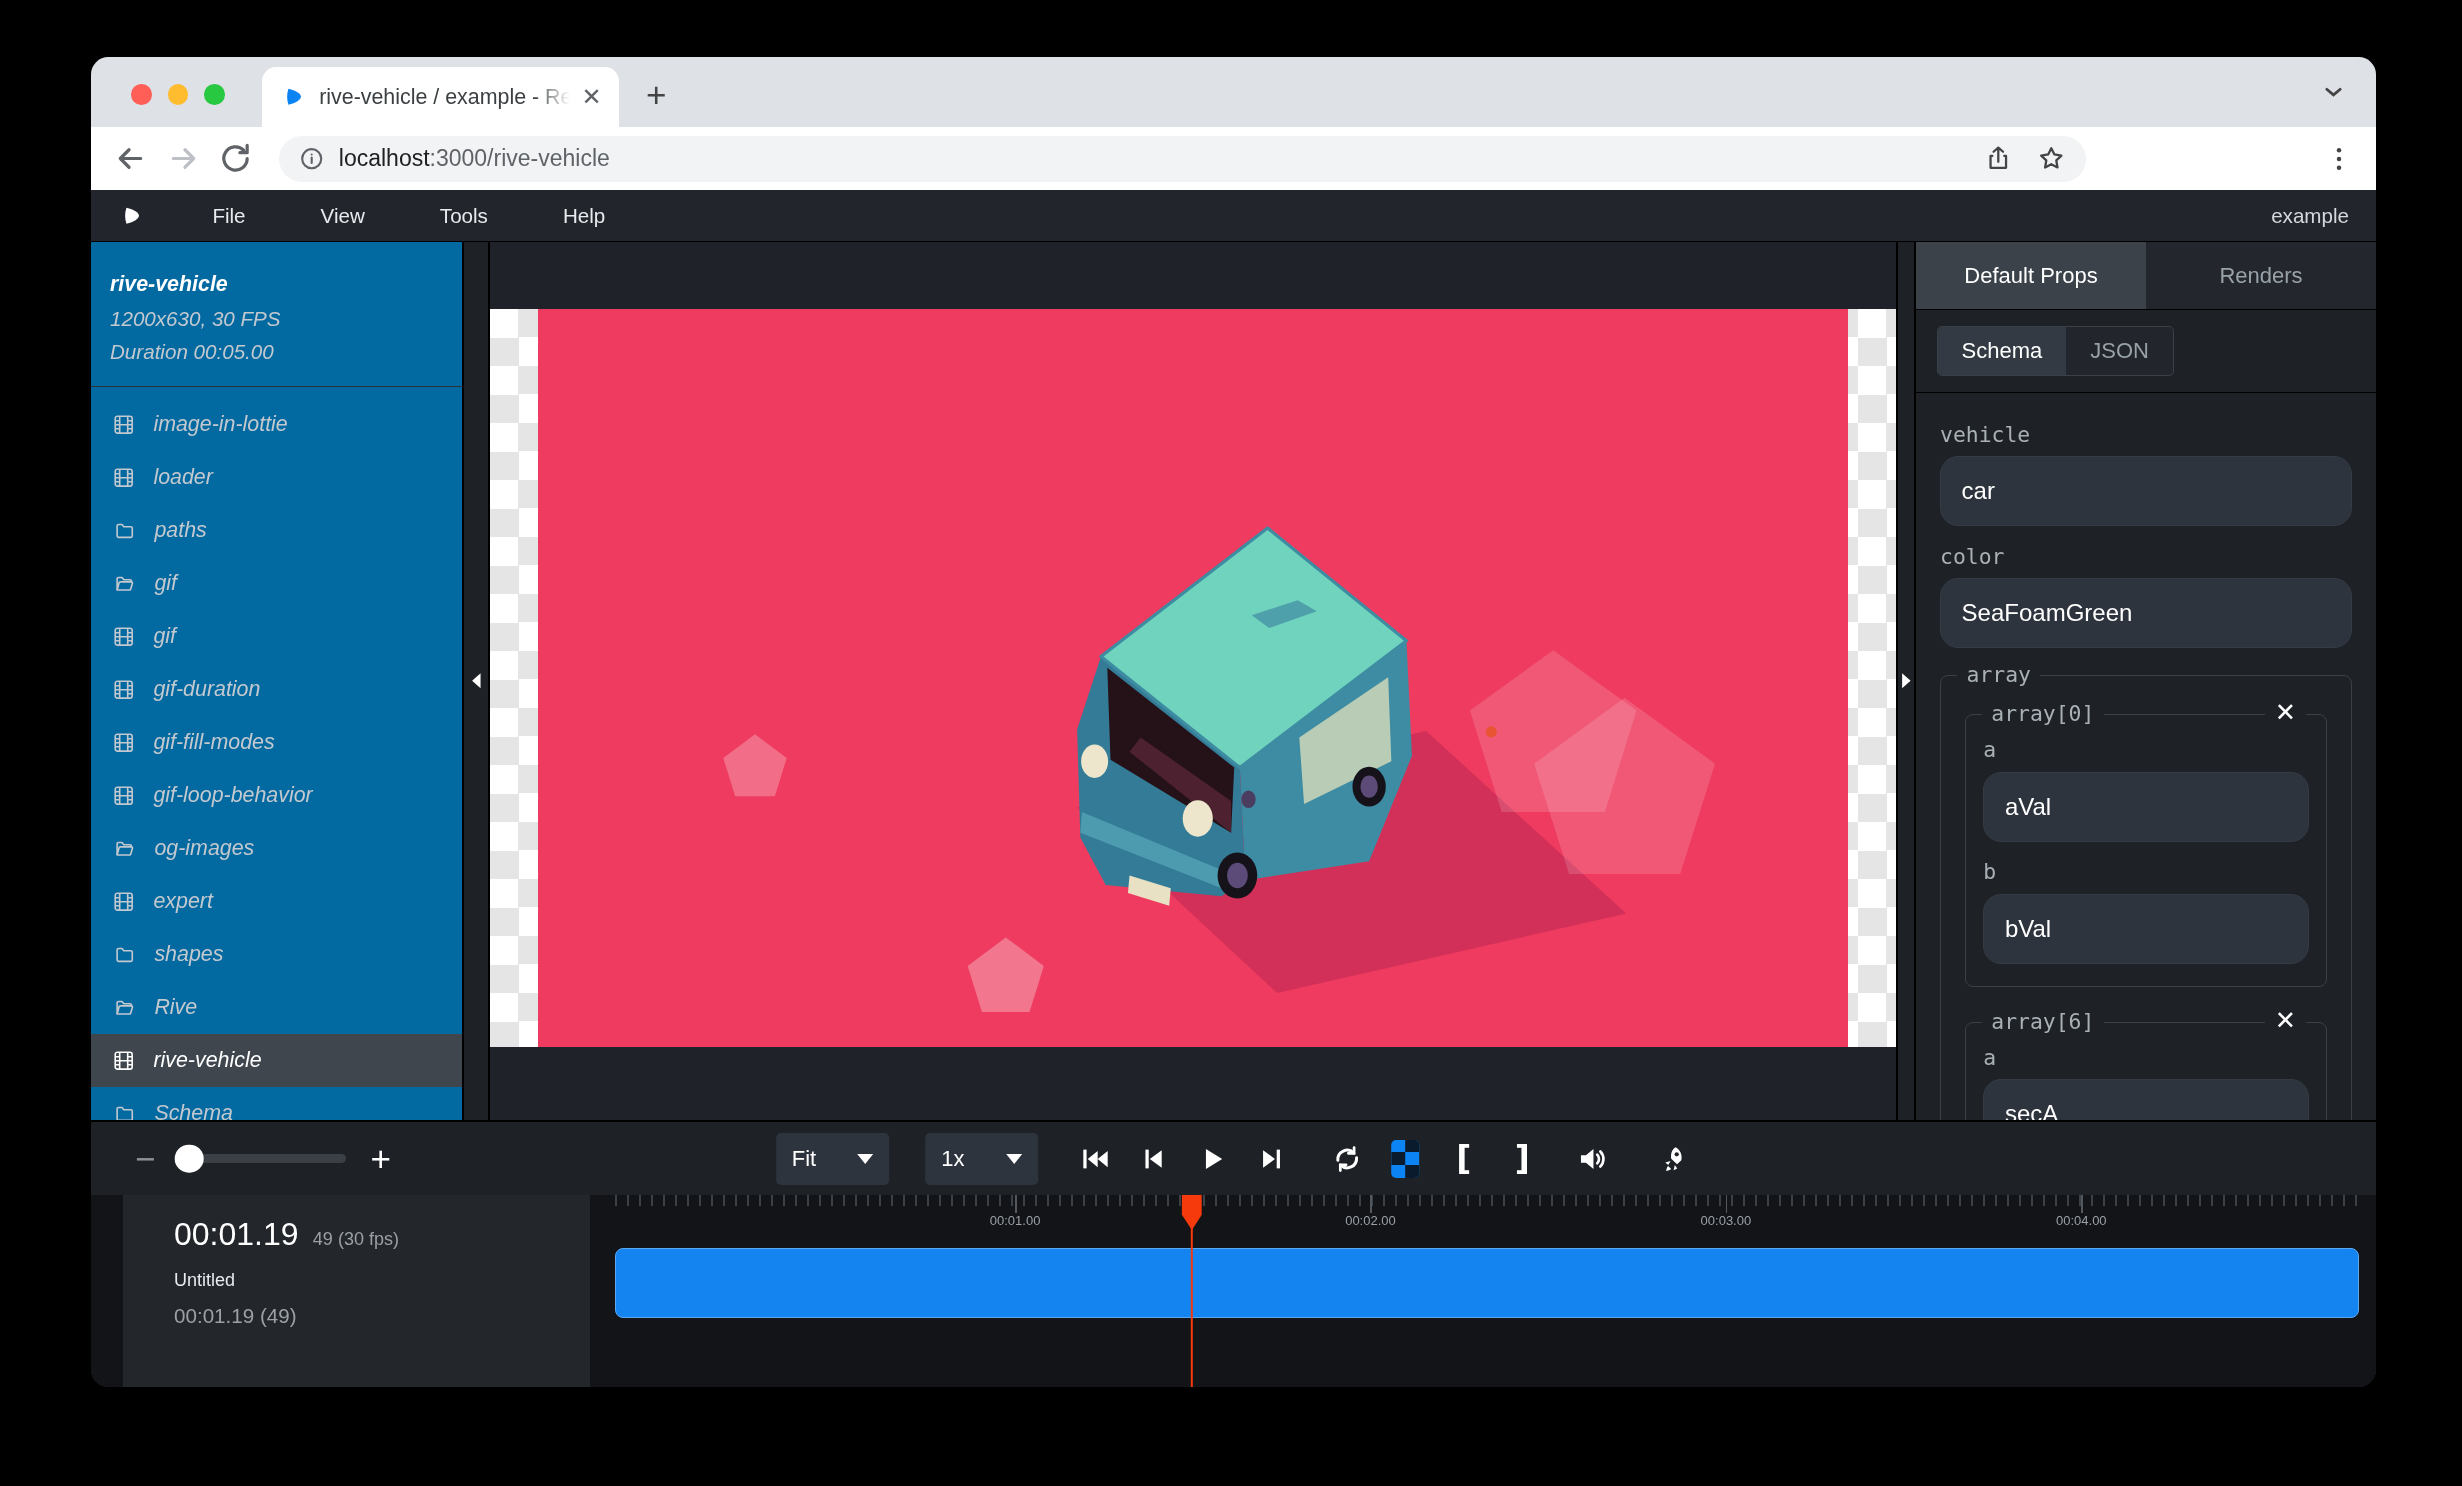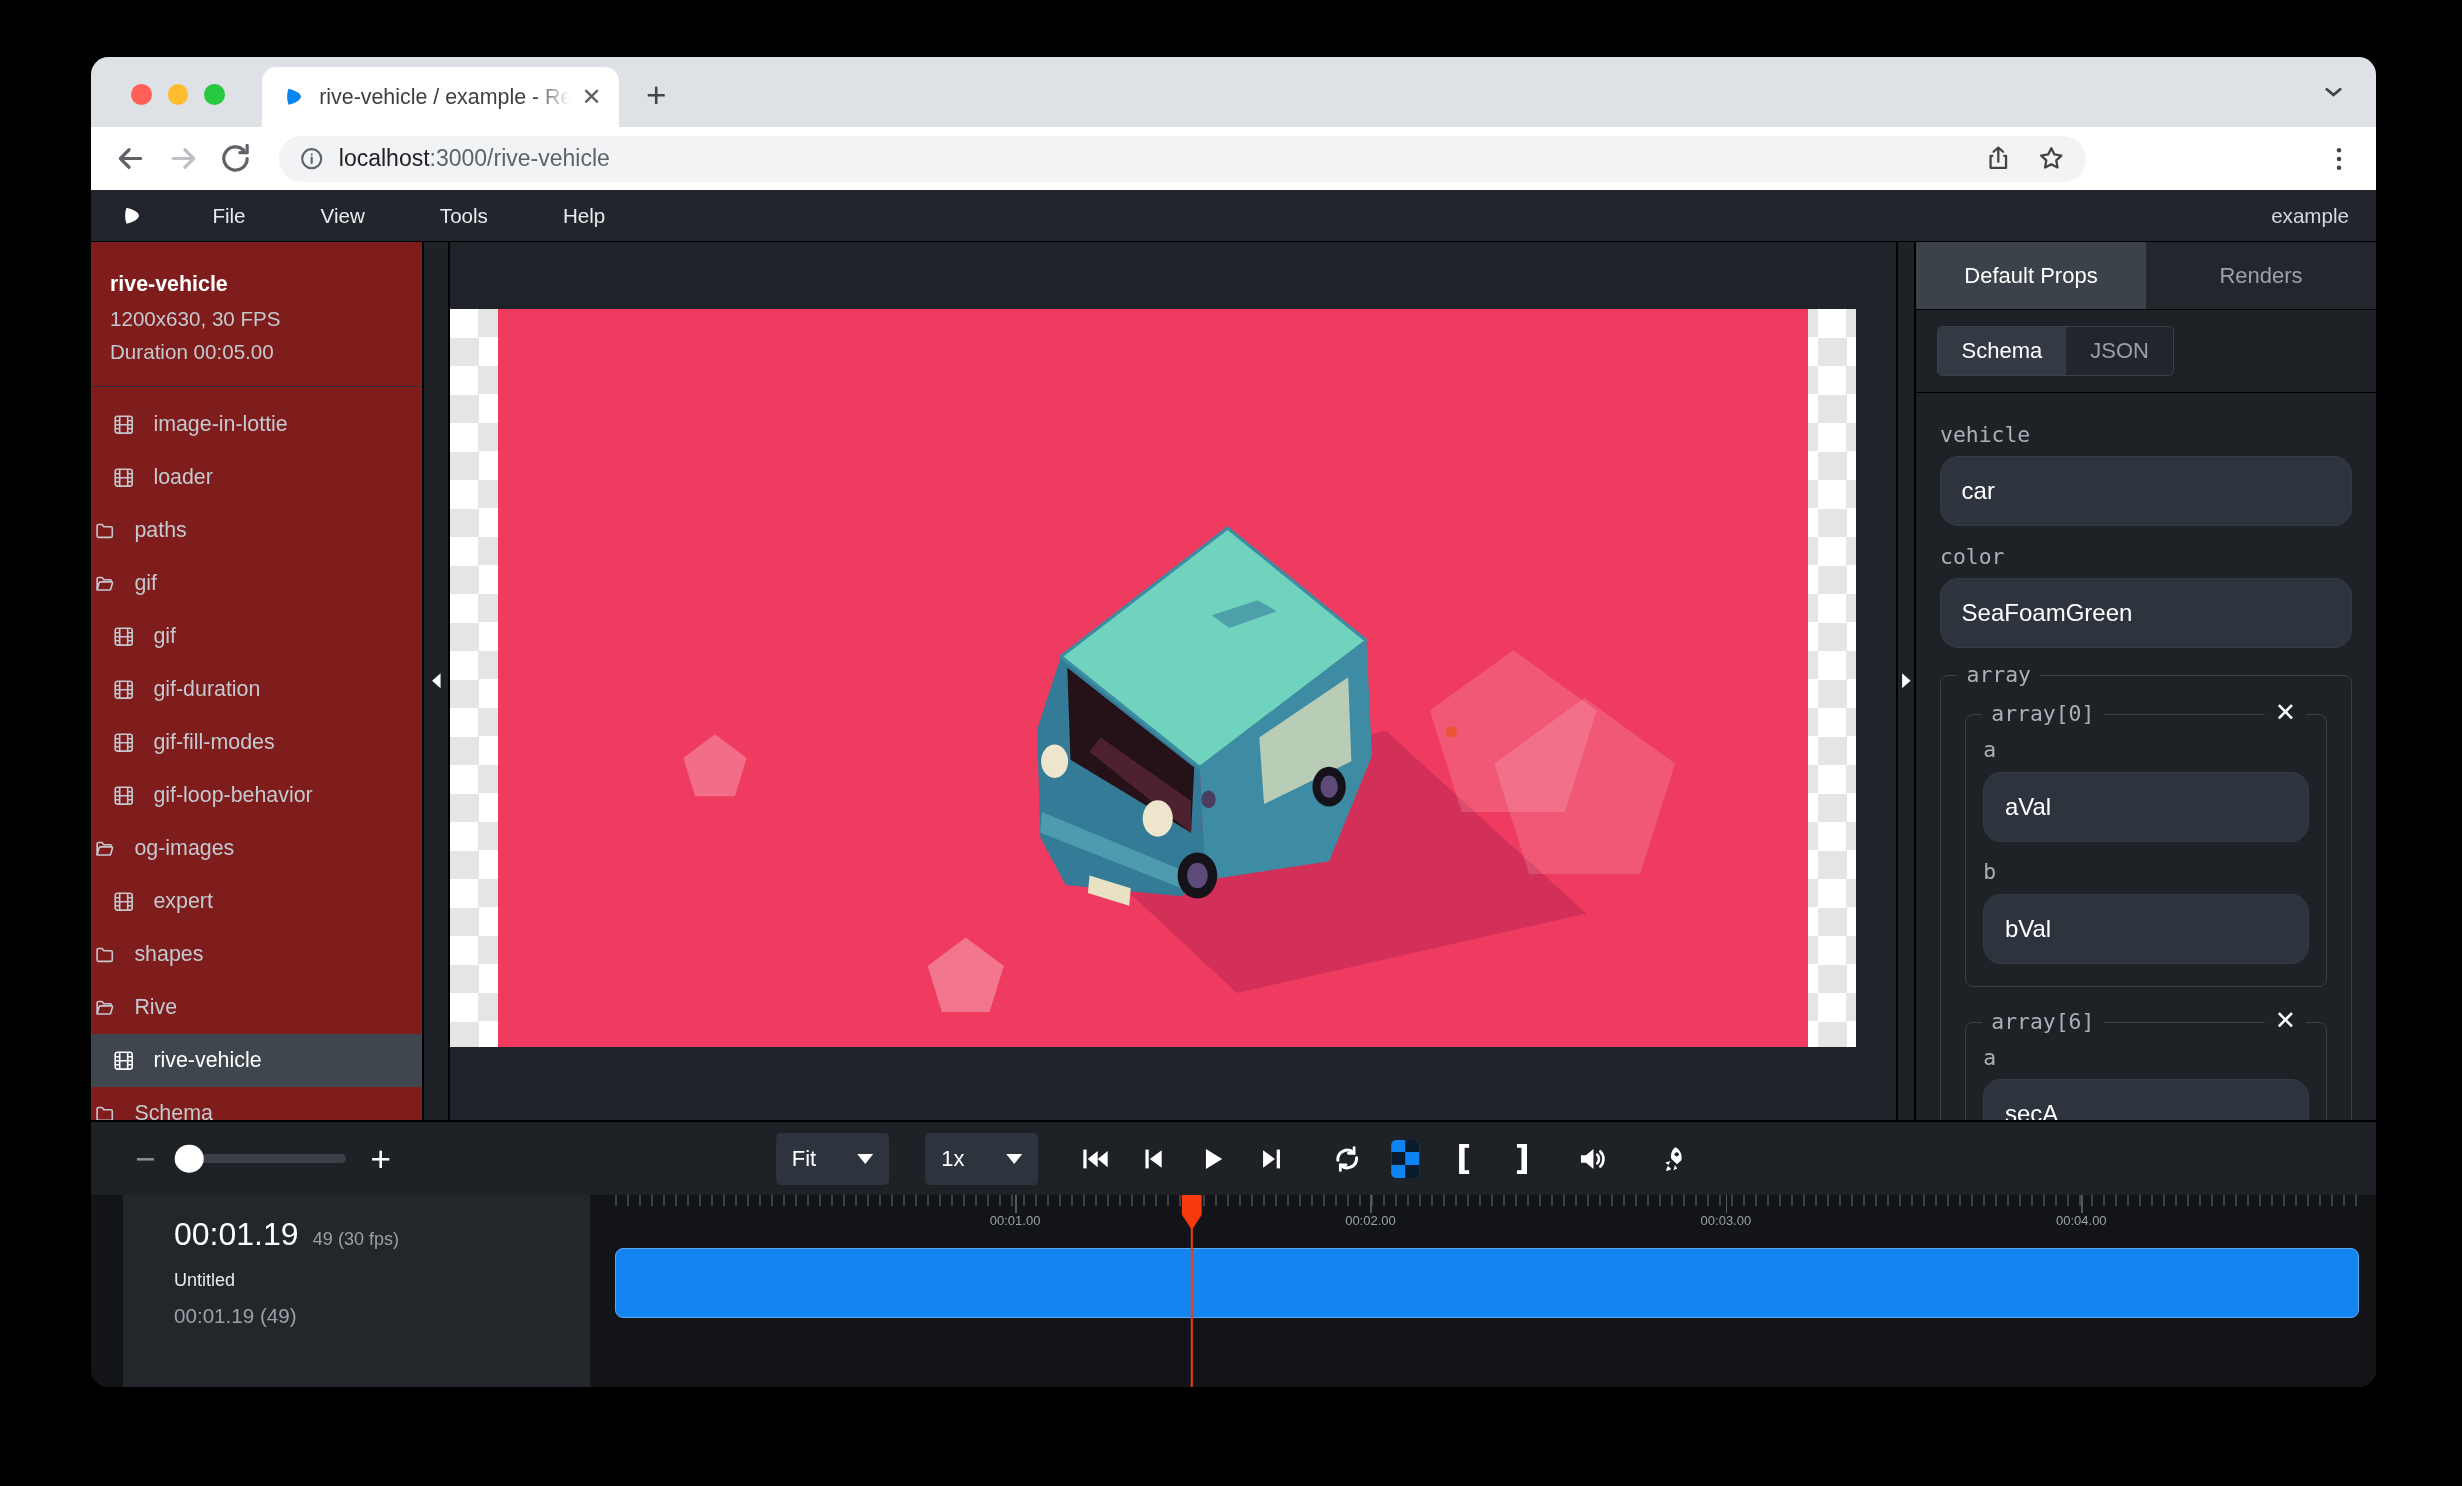--- a/index.html
+++ b/index.html
@@ -43,28 +43,28 @@
   .app { flex:1; display:flex; flex-direction:column; background:#1e2227; min-height:0; }
   .menubar { height:52px; background:#22262c; border-bottom:1.6px solid #000; display:flex;
              align-items:center; padding:0 27px; flex:0 0 auto;gap:34px; }
   .logo { width:25.4px; height:25.4px; color:#fff; margin-right:35px; }
   .menu-item { color:#e8eaed; font-size:20.6px; margin-right:41px; }
   .menubar .right { margin-left:auto; color:#d5d8dc; font-size:20.6px; }
 
   .main { flex:1; display:flex; min-height:0; }
 
   
-  .sidebar { width:333px; flex:0 0 auto; border-right:2.4px solid #000; display:flex; flex-direction:column; background:#7f1d1d;}
+  .sidebar { width:373px; flex:0 0 auto; border-right:2.4px solid #000; display:flex; flex-direction:column; background:#0369a1;font-style:italic;}
   .proj { padding:30px 8px 22px 19px; border-bottom:1.6px solid #2c3138; }
   .proj .name { color:#fff; font-weight:bold; font-size:21.4px; }
   .proj .line { color:#c3c9cf; font-size:20.6px; margin-top:9.5px; }
   .filelist { padding-top:11px; overflow:hidden; }
   .fitem { height:53px; display:flex; align-items:center; color:#c3c9cf; font-size:21.4px; }
   .fitem .ic { width:21.4px; height:21.4px; flex:0 0 auto; margin-right:19px; }
-  .fitem.lvl0 { padding-left:3px;align-items:center; } .fitem.lvl1 { padding-left:22px; }
+  .fitem.lvl0 { padding-left:23px;align-items:center; } .fitem.lvl1 { padding-left:22px; }
   .fitem.selected { background:#3f464e; color:#fff; }
 
   
   .collapse-strip { width:26px; flex:0 0 auto; background:#1e2227; border-right:2.4px solid #000;
                     display:flex; align-items:center; justify-content:center; }
   .collapse-strip.right { width:18px; border-right:none; border-left:2.4px solid #000; }
   .collapse-arrow { width:12.7px; height:17.5px; color:#fff; }
   .viewport { flex:1; background:#1f2329; position:relative; min-width:0; }
   .comp { position:absolute; left:0; top:67px; width:1406px; height:738px;
           background: conic-gradient(#e5e5e5 25%, #ffffff 0 50%, #e5e5e5 0 75%, #ffffff 0);

